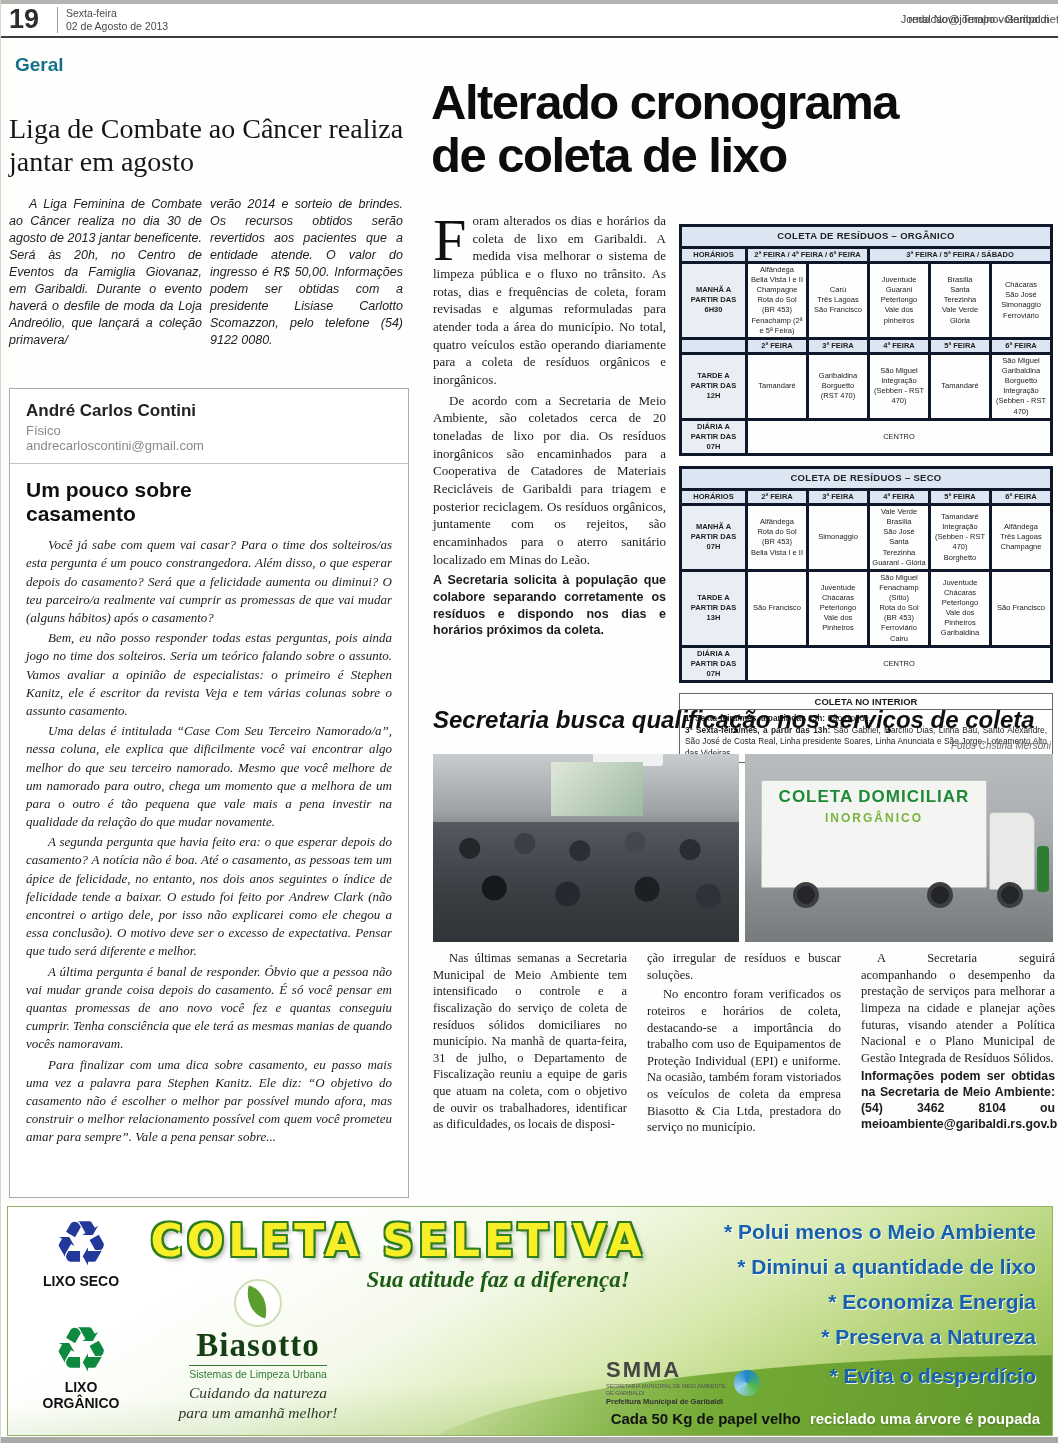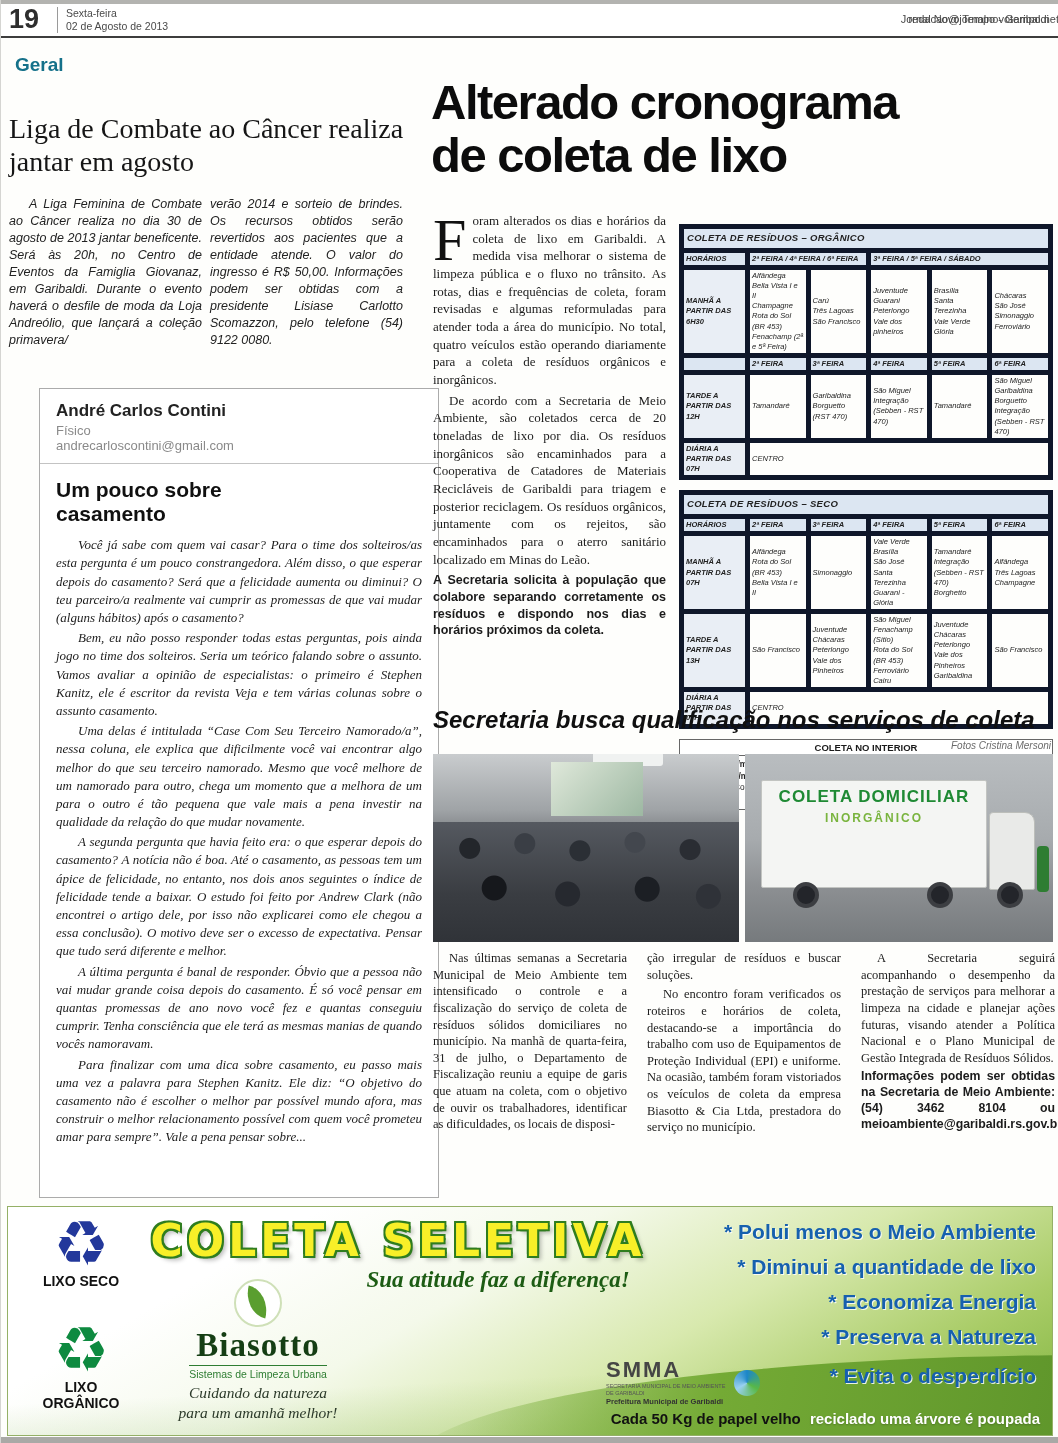--- a/index.html
+++ b/index.html
@@ -20,21 +20,21 @@
 
   
   .cancer-title{position:absolute;left:8px;top:112px;width:398px;font-family:"Liberation Serif",serif;
                 font-size:28px;line-height:1.18;color:#161616;}
   .cancer-cols{position:absolute;left:8px;top:196px;width:400px;display:flex;gap:8px;}
   .cancer-col{width:193px;font-style:italic;font-size:12.5px;line-height:1.36;text-align:justify;color:#222;}
   .cancer-col.ind{text-indent:20px;}
 
   
   .author-box{position:absolute;left:8px;top:388px;width:398px;height:808px;border:1px solid #ababab;
-              background:#fff;overflow:hidden;margin-left:30px;}
+              background:#fff;overflow:hidden;}
   .author-head{padding:12px 16px 10px;border-bottom:1px solid #c3c3c3;}
   .author-name{font-size:17px;font-weight:bold;color:#222;}
   .author-role{font-size:13px;color:#8a8a8a;margin-top:2px;}
   .author-email{font-size:13px;color:#8a8a8a;}
   .column-title{margin:14px 16px 10px;font-size:21px;font-weight:bold;line-height:1.15;color:#101010;width:220px;}
   .column-body{margin:0 16px;}
   .column-body p{font-family:"Liberation Serif",serif;font-style:italic;font-size:13px;line-height:1.4;
                  text-align:justify;text-indent:22px;margin:0 0 2px;color:#1c1c1c;}
 
   
@@ -45,22 +45,22 @@
               margin:0 0 3px;text-indent:16px;color:#1b1b1b;}
   .main-col p.first{text-indent:0;}
   .dropcap{float:left;font-family:"Liberation Serif",serif;font-size:60px;line-height:50px;
            padding:3px 6px 0 0;color:#111;}
   .main-col p.closing{font-family:"Liberation Sans",sans-serif;font-weight:bold;font-size:12.5px;
                       line-height:1.33;text-indent:0;margin-top:4px;}
 
   
   .tables-wrap{position:absolute;left:678px;top:224px;width:374px;}
   table.sched{width:100%;border-collapse:collapse;table-layout:fixed;margin-bottom:10px;}
-  table.sched td{border:5px solid #0f172a;font-size:7.5px;text-align:left;vertical-align:middle;
-                 padding:1px 2px;white-space:pre-line;color:#222;line-height:1.35;font-style:italic;}
+  table.sched td{border:3px solid #0f172a;font-size:7.5px;text-align:center;vertical-align:middle;
+                 padding:1px 2px;white-space:pre-line;color:#222;line-height:1.35;}
   table.sched td.title{background:#dce6f2;font-weight:bold;font-size:9.5px;padding:3px;letter-spacing:.3px;}
   table.sched td.hdr{background:#dce6f2;font-weight:bold;font-size:7.5px;}
   table.sched td.lbl{background:#e9eef5;font-weight:bold;font-size:7.5px;}
 
   .interior{border:1px solid #666;margin-top:2px;background:#fff;}
   .interior-title{text-align:center;font-weight:bold;font-size:9.5px;border-bottom:1px solid #666;padding:2px;}
   .interior-body{padding:3px 5px;font-size:8.3px;line-height:1.4;text-align:justify;color:#222;}
   .interior-body .int-line b{font-weight:bold;}
 
   

